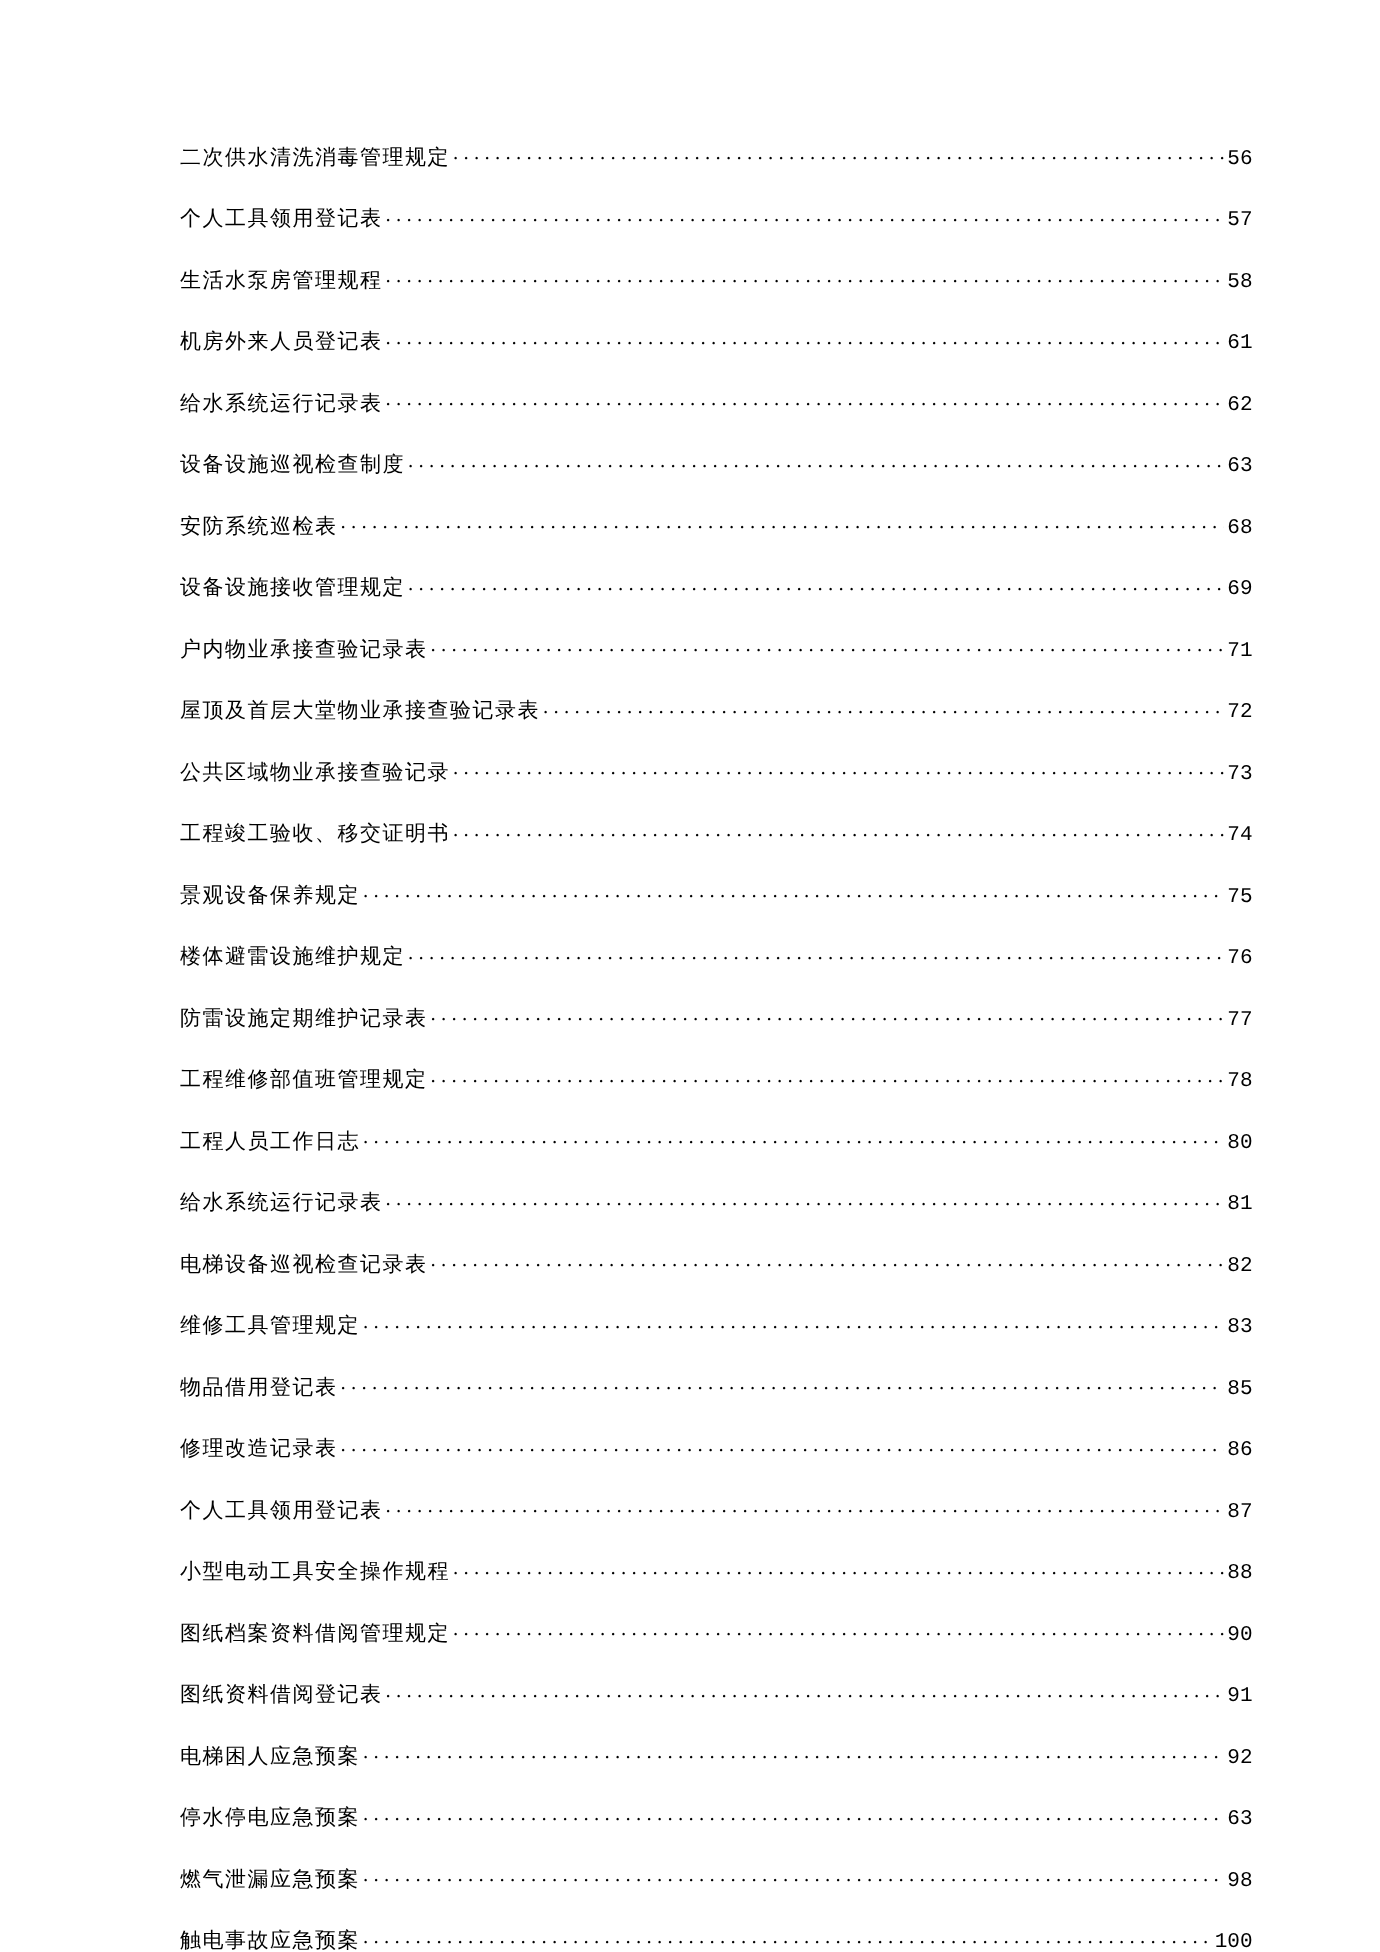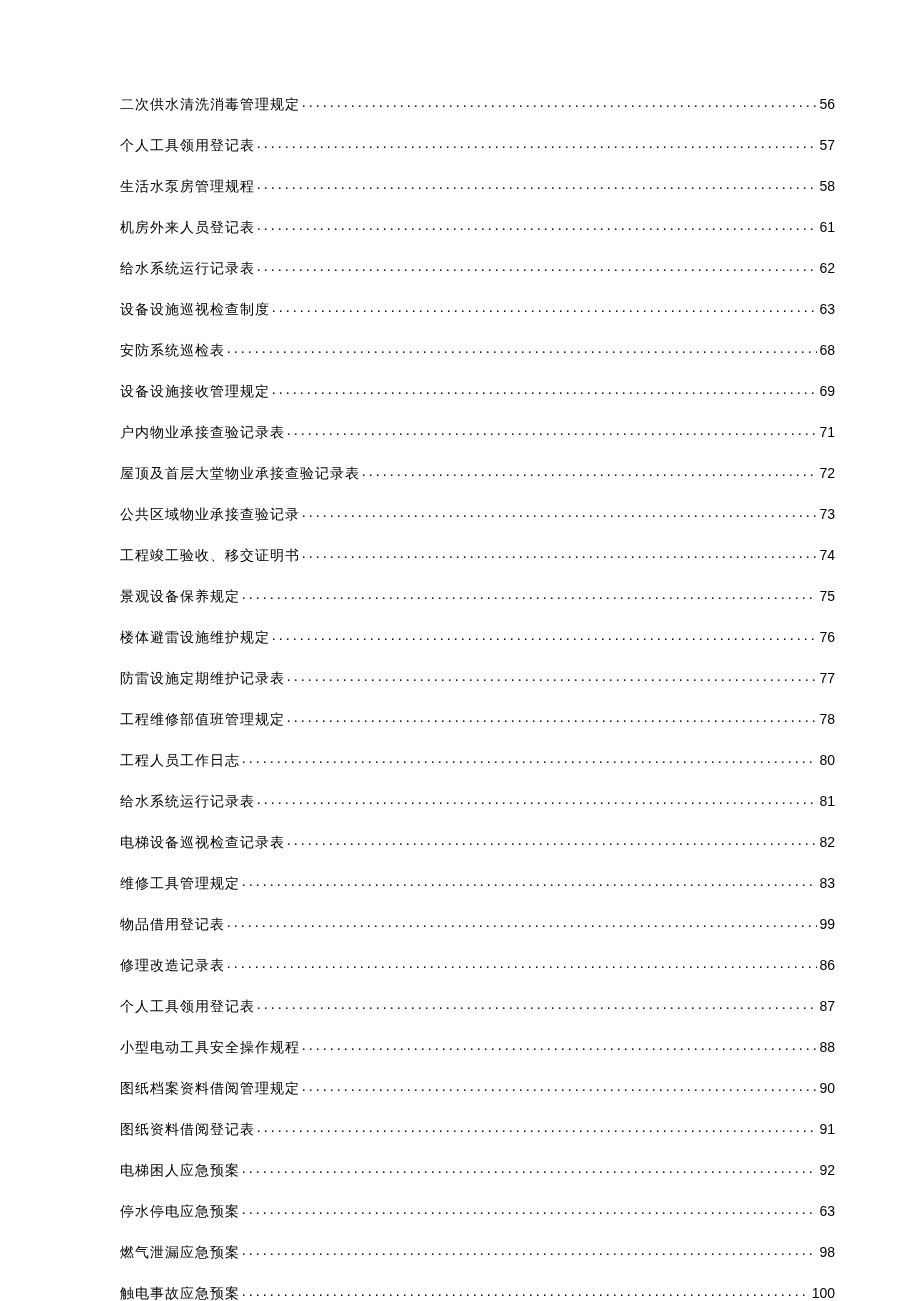--- a/index.html
+++ b/index.html
@@ -40,21 +40,21 @@
     .toc-dots::after {
       content: ". . . . . . . . . . . . . . . . . . . . . . . . . . . . . . . . . . . . . . . . . . . . . . . . . . . . . . . . . . . . . . . . . . . . . . . . . . . . . . . . . . . . . . . . . . . . . . . . . . . . . . . . . . . . . . . . . . . . . . . . . . . . . . . . . . . . . . . . . . . . . . . . . . . . . . . . . . . . . . . . . . . . . . . . . . . . . . . . . . . . . . . . . . . . . . .";
       position: absolute;
       left: 0;
       top: 0;
       letter-spacing: 0px;
       color: #000000;
     }
     .toc-page {
       flex: 0 0 auto;
-      font-family: Liberation Sans, sans-serif;
+      font-family: Liberation Mono, monospace;
       font-size: 14px;
       text-align: left;
     }
   </style>
 </head>
 <body>
 
 <div class="toc-list" id="toc-container">
     <div class="toc-entry">
       <span class="toc-title">二次供水清洗消毒管理规定</span>
@@ -152,21 +152,21 @@
       <span class="toc-page">82</span>
     </div>
     <div class="toc-entry">
       <span class="toc-title">维修工具管理规定</span>
       <span class="toc-dots"></span>
       <span class="toc-page">83</span>
     </div>
     <div class="toc-entry">
       <span class="toc-title">物品借用登记表</span>
       <span class="toc-dots"></span>
-      <span class="toc-page">99</span>
+      <span class="toc-page">85</span>
     </div>
     <div class="toc-entry">
       <span class="toc-title">修理改造记录表</span>
       <span class="toc-dots"></span>
       <span class="toc-page">86</span>
     </div>
     <div class="toc-entry">
       <span class="toc-title">个人工具领用登记表</span>
       <span class="toc-dots"></span>
       <span class="toc-page">87</span>

